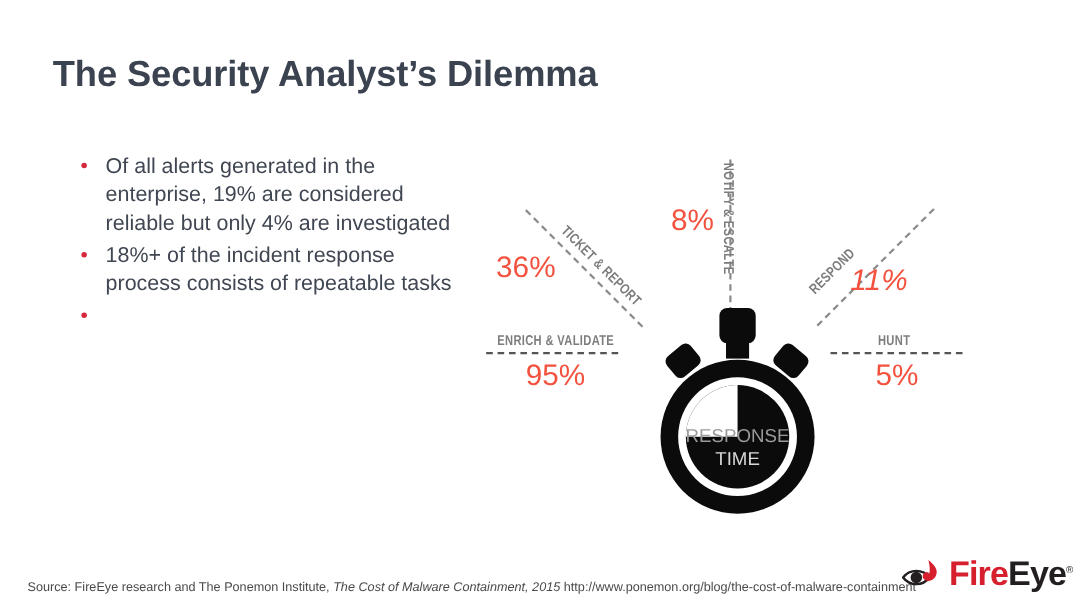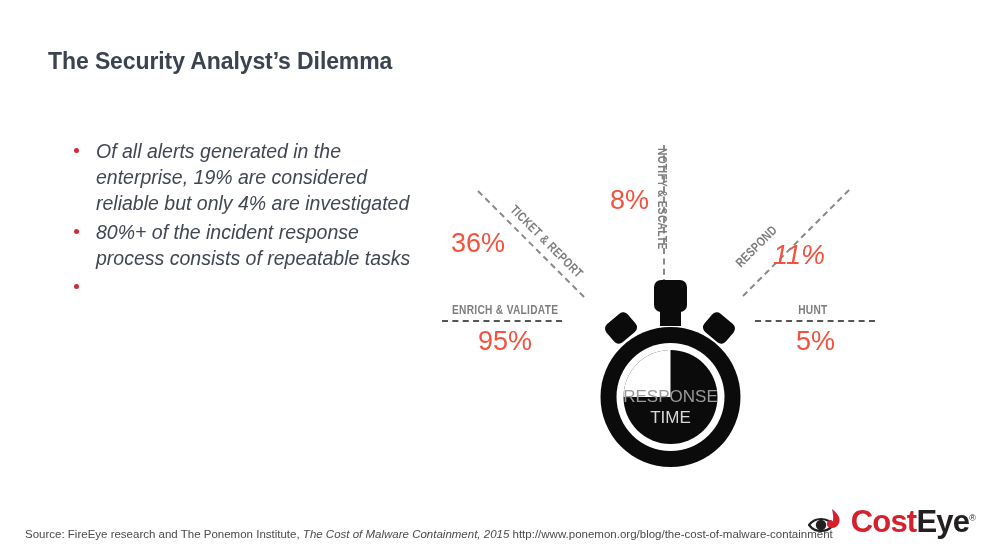--- a/index.html
+++ b/index.html
@@ -15,21 +15,21 @@
     overflow: hidden;
     position: relative;
     -webkit-font-smoothing: antialiased;
   }
 
   
   #slide-title {
     position: absolute;
     left: 48px;
     top: 48px;
-    font-size: 23px;
+    font-size: 33px;
     font-weight: bold;
     color: #3b4350;
     letter-spacing: -0.1px;
     white-space: nowrap;
   }
 
   
   #bullet-list {
     position: absolute;
     left: 70px;
@@ -39,21 +39,20 @@
     margin: 0;
     padding: 0;
   }
   #bullet-list li {
     position: relative;
     padding-left: 26px;
     margin-bottom: 3px;
     font-size: 19.5px;
     line-height: 26px;
     color: #404752;
-    font-style: italic;
   }
   #bullet-list li .bullet-dot {
     position: absolute;
     left: 4px;
     top: 10px;
     width: 5px;
     height: 5px;
     border-radius: 50%;
     background: #d6283b;
   }
@@ -153,21 +152,21 @@
 
 <div id="slide-title">The Security Analyst’s Dilemma</div>
 
 <ul id="bullet-list">
   <li>
     <span class="bullet-dot"></span>
     <span>Of all alerts generated in the enterprise, 19% are considered reliable but only 4% are investigated</span>
   </li>
   <li>
     <span class="bullet-dot"></span>
-    <span>80%+ of the incident response process consists of repeatable tasks</span>
+    <span>18%+ of the incident response process consists of repeatable tasks</span>
   </li>
   <li>
     <span class="bullet-dot"></span>
   </li>
 </ul>
 
 <div id="diagram">
 
   <div class="dash-line dash-diag" style="left:60px; top:60px; transform: rotate(45deg);"></div>
 
@@ -221,14 +220,14 @@
 <div id="fireeye-logo">
   <svg width="38" height="30" viewBox="0 0 38 30">
 
     <path d="M1 18 C7 10, 19 10, 25 18 C19 26, 7 26, 1 18 Z" fill="none" stroke="#231f20" stroke-width="2.2"></path>
 
     <circle cx="13" cy="18" r="5.2" fill="#231f20"></circle>
 
     <path d="M24 2 C30 7, 33 11, 31 16 C29.5 20.5, 24 22.5, 20.5 20 C18 18.2, 18.5 15, 21 13.5
              C22.8 12.4, 24.2 13.2, 24.6 14.6 C25.6 12.2, 25.4 8.2, 24 2 Z" fill="#d6202e"></path>
   </svg>
-  <div class="logo-word"><span class="word-fire">Cost</span><span class="word-eye">Eye</span><span class="tm">®</span></div>
+  <div class="logo-word"><span class="word-fire">Fire</span><span class="word-eye">Eye</span><span class="tm">®</span></div>
 </div>
 
 </body></html>

